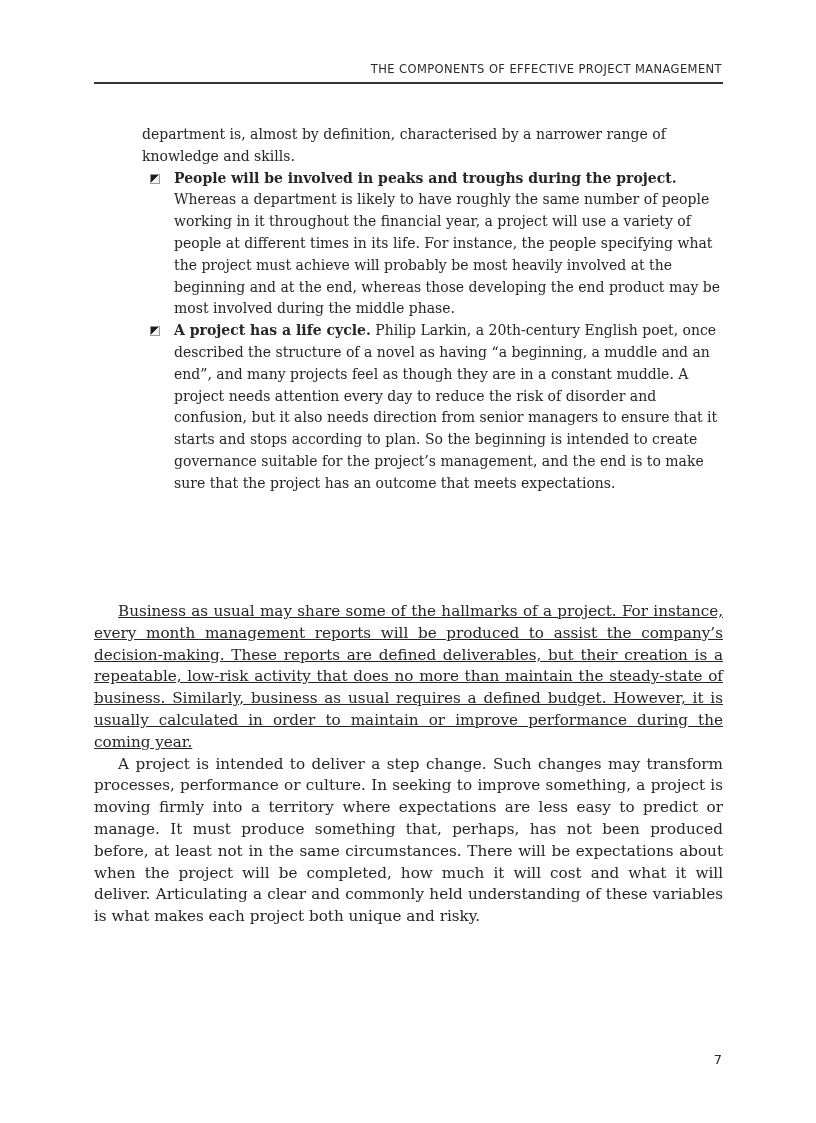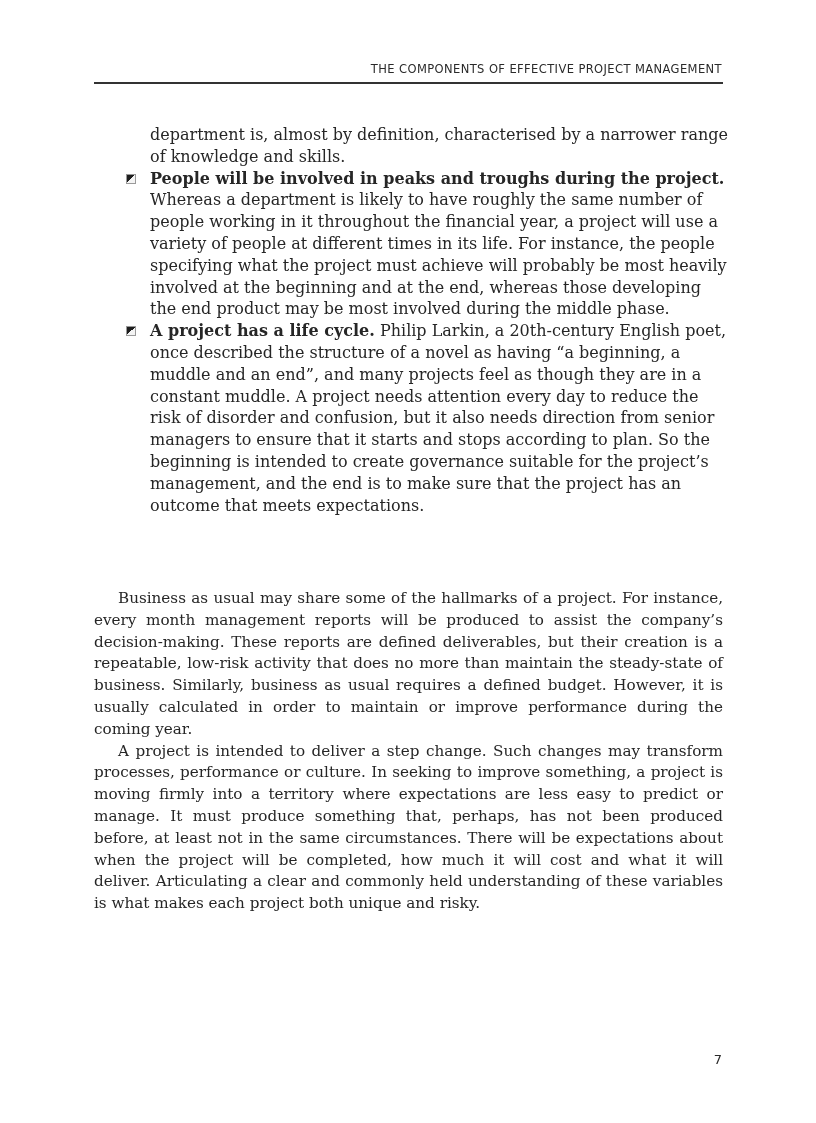--- a/index.html
+++ b/index.html
@@ -11,38 +11,38 @@
     font-family: "DejaVu Sans", sans-serif; font-size: 11.5px; letter-spacing: 0.4px;
     color: #2a2a2a;
   }
   .rule { position: absolute; left: 94px; top: 82px; width: 629px; height: 2px; background: #333333; }
 
   .body-text {
     font-family: "DejaVu Serif", serif;
     color: #262626;
   }
   .bullets {
-    position: absolute; left: 150px; top: 124px; width: 580px;
-    font-size: 16px; line-height: 21.8px;
+    position: absolute; left: 142px; top: 124px; width: 580px;
+    font-size: 14px; line-height: 21.8px;
   }
   .bullets p { margin: 0; }
-  .bullet-item { position: relative; }
+  .bullet-item { position: relative; margin-left: 32px; }
   .bullet-icon {
     position: absolute; left: -24px; top: 6px; width: 10px; height: 10px;
     border: 1px solid #9a9a9a; box-sizing: border-box;
     background: linear-gradient(135deg, #1e1e1e 0%, #1e1e1e 50%, #f4f4f4 50%, #f4f4f4 100%);
   }
   .lead { font-weight: bold; }
 
   .paras {
     position: absolute; left: 94px; top: 588px; width: 629px;
     font-size: 15.2px; line-height: 21.8px; text-align: justify;
   }
   .paras p { margin: 0; text-indent: 24px; }
-  .paras p.first { margin-top: 0; }
+  .paras p.first { margin-top: 13px; text-decoration: underline; }
 
   .folio {
     position: absolute; left: 700px; top: 1052px; width: 22px; text-align: right;
     font-family: "DejaVu Sans", sans-serif; font-size: 13px; color: #2a2a2a;
   }
 </style>
 </head>
 <body>
 
 <div class="page">

